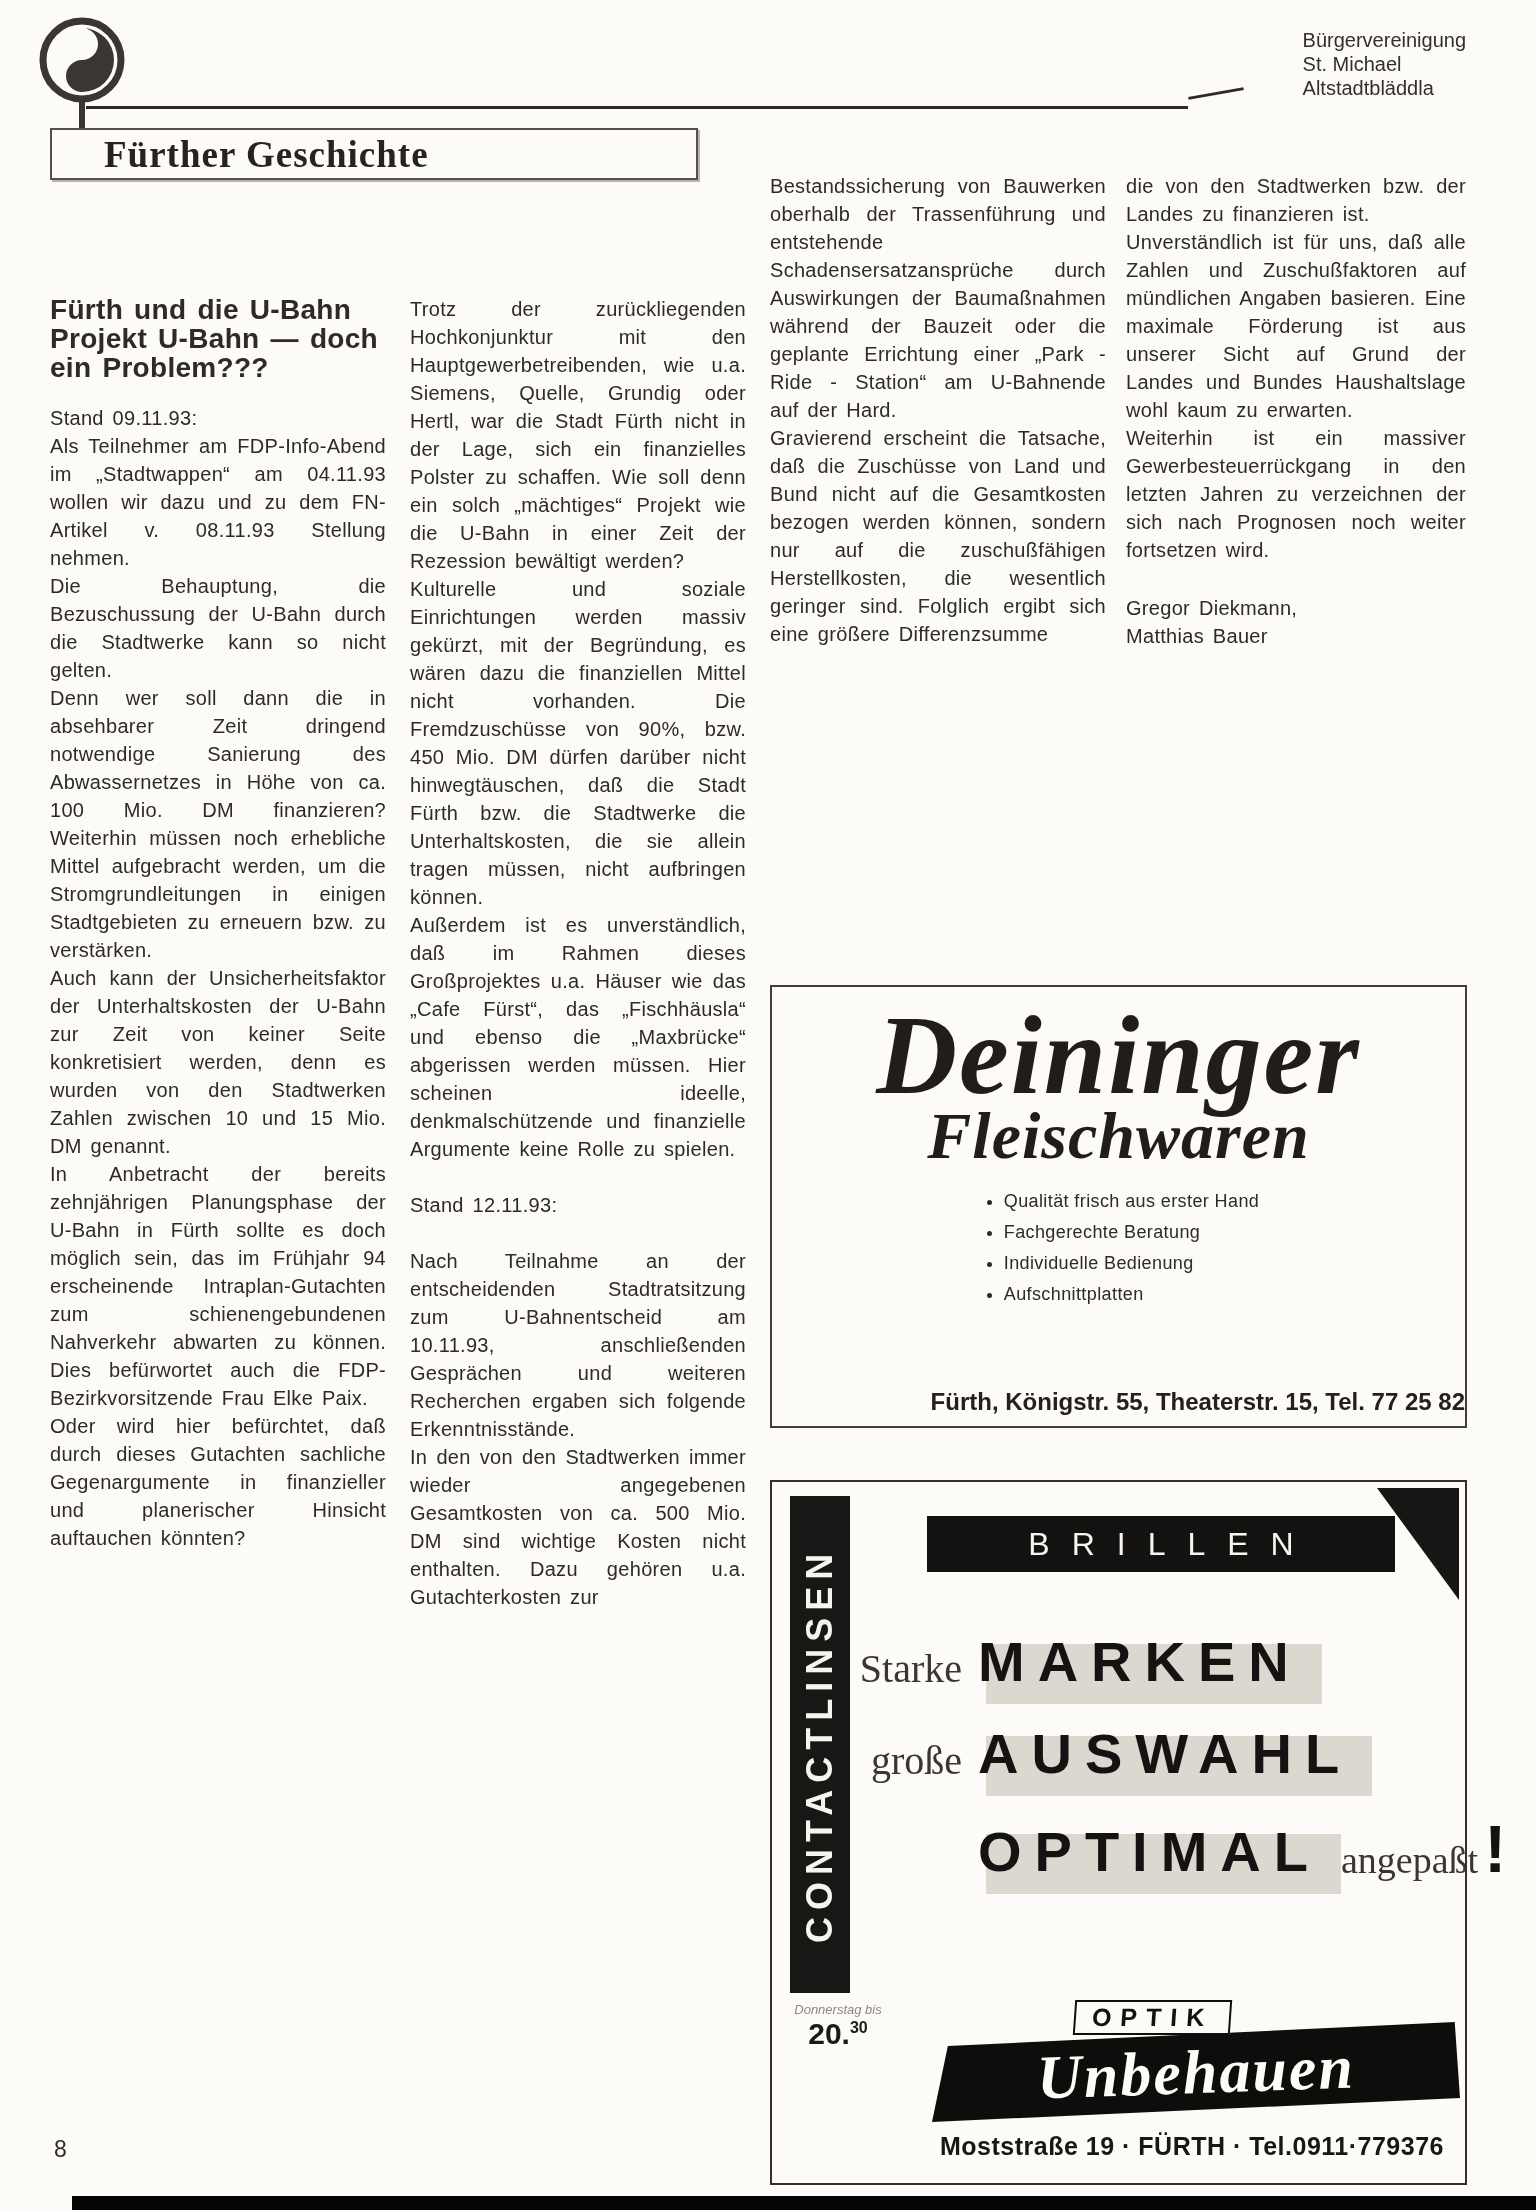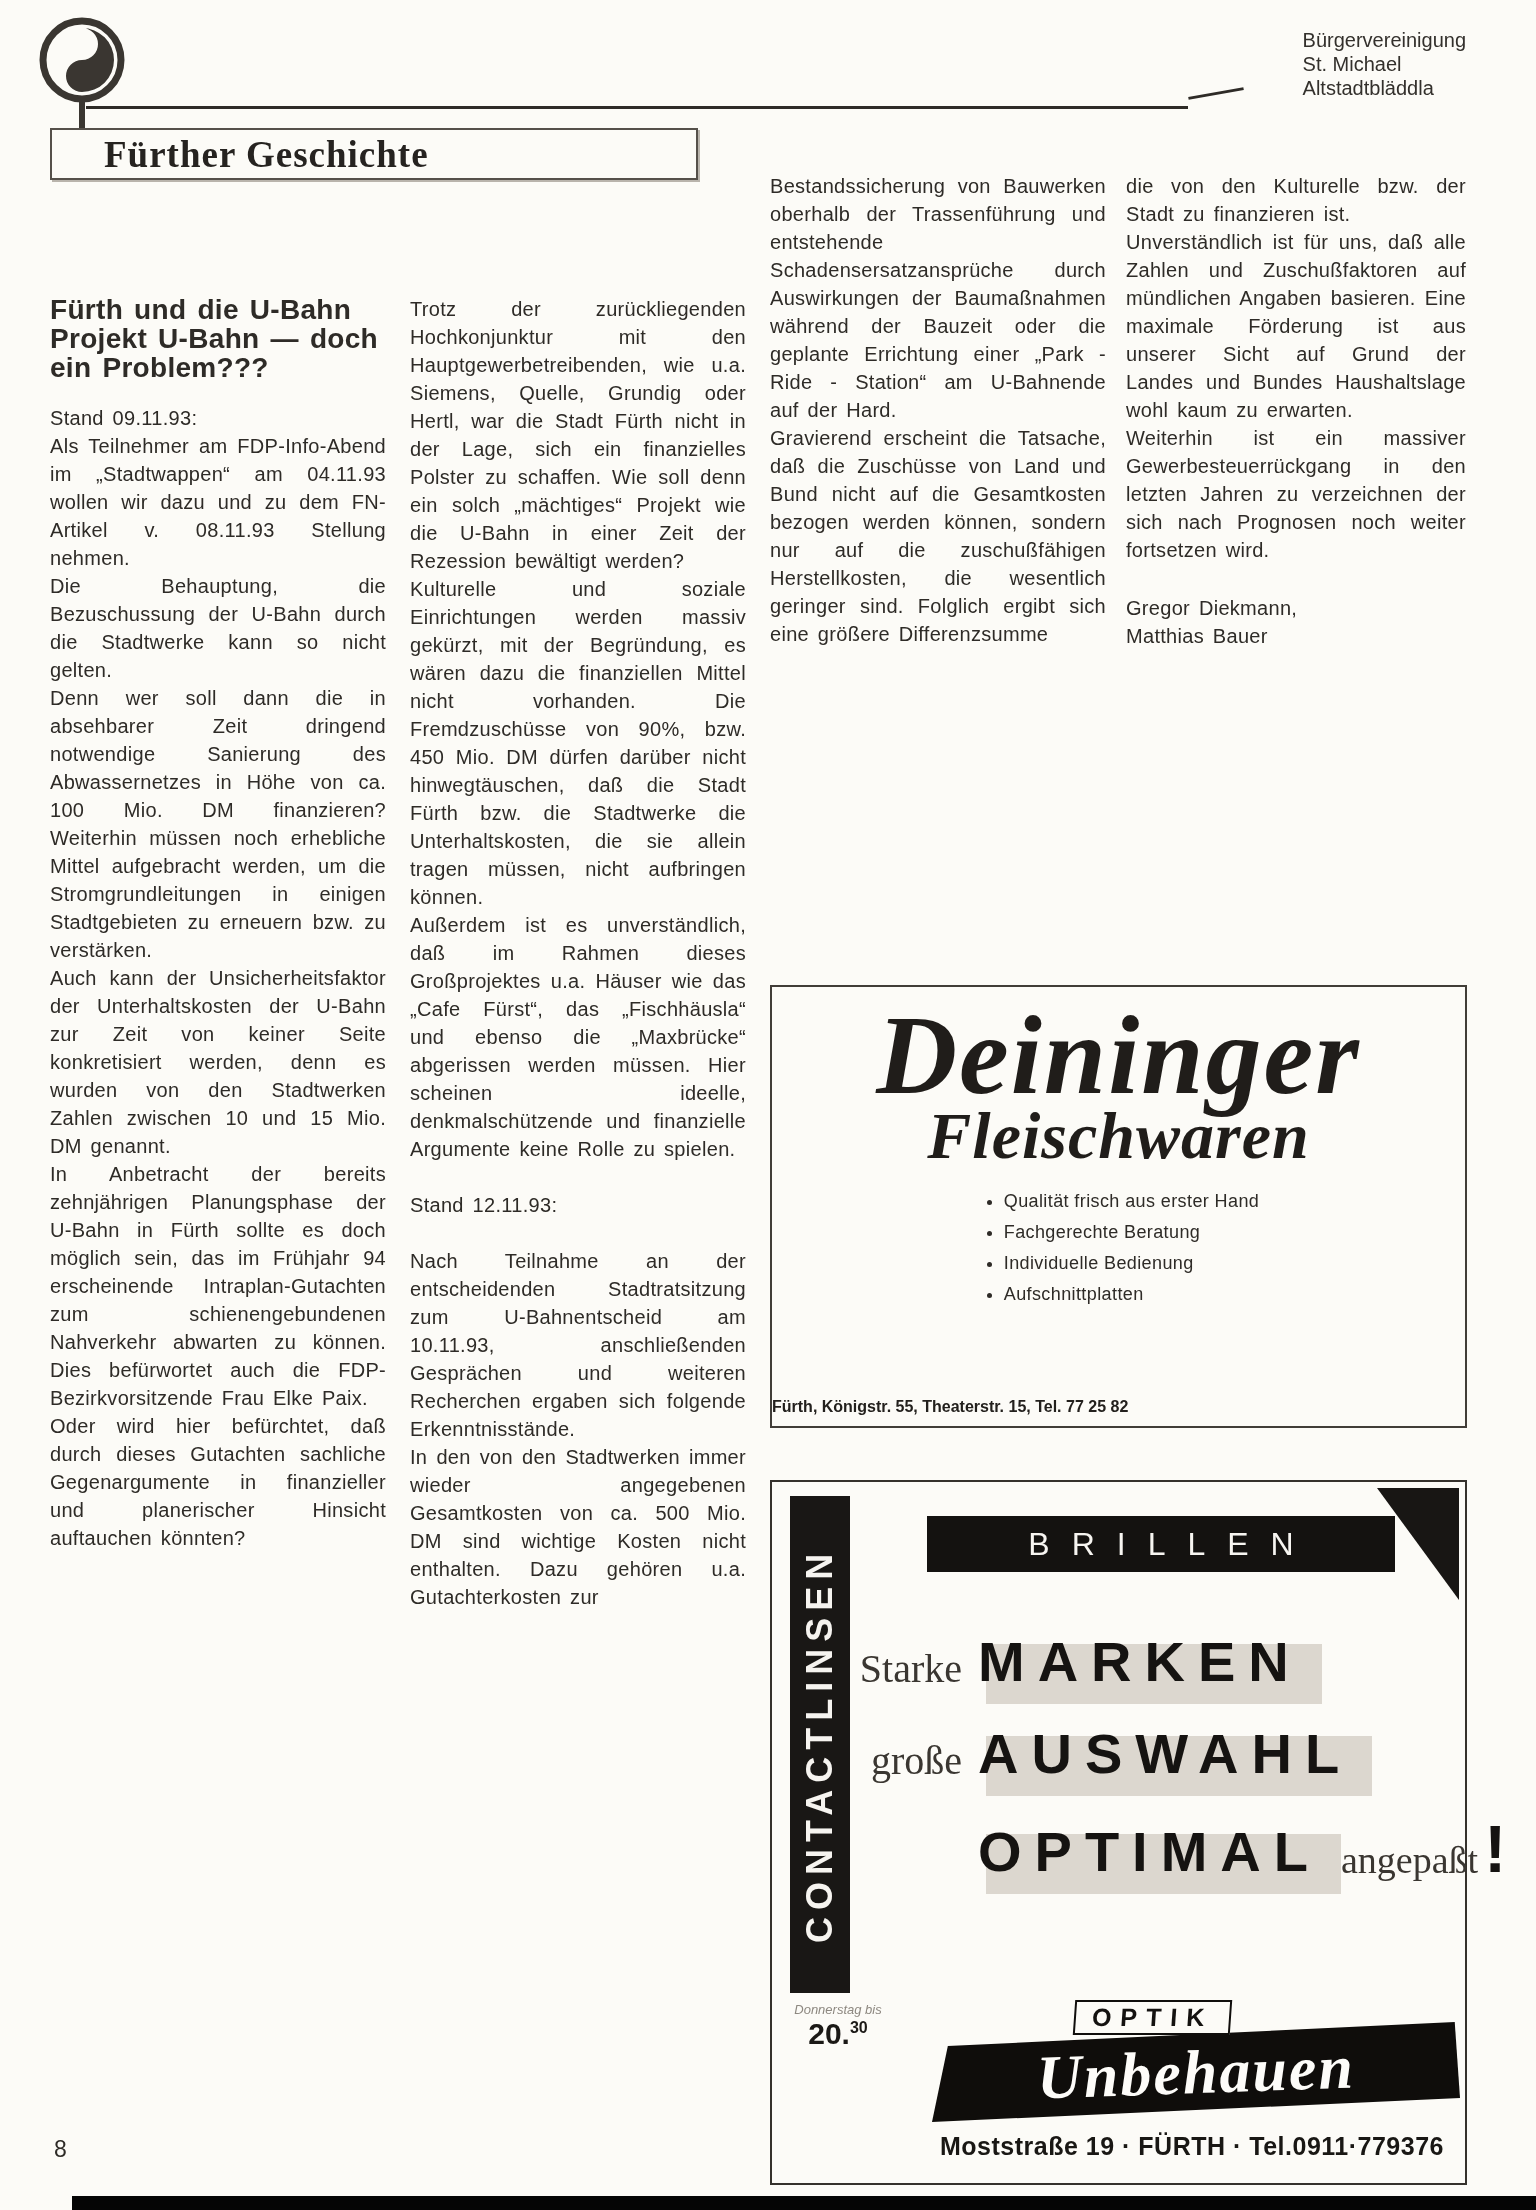--- a/index.html
+++ b/index.html
@@ -55,22 +55,22 @@
   .dn-name1 {
     font-family:"Liberation Serif", serif; font-style:italic; font-weight:bold;
     font-size:112px; line-height:1; text-align:center; color:#201d1a; letter-spacing:2px; margin-top:4px;
   }
   .dn-name2 {
     font-family:"Liberation Serif", serif; font-style:italic; font-weight:bold;
     font-size:66px; line-height:1; text-align:center; color:#201d1a; margin-top:-8px; letter-spacing:1px;
   }
   .dn-bullets { width:fit-content; margin:22px auto 0; padding:0 0 0 26px; list-style:disc; }
   .dn-bullets p, .dn-bullets li { font-size:18px; margin:10px 0; color:#2e2b27; letter-spacing:0.4px; }
-  .dn-address { position:absolute; left:0; bottom:10px; width:100%; text-align:left;
-    font-weight:bold; font-size:16px; color:#23201d; }
+  .dn-address { position:absolute; left:0; bottom:10px; width:100%; text-align:right;
+    font-weight:bold; font-size:24px; color:#23201d; }
 
   
   .ad-optik {
     position:absolute; left:770px; top:1480px; width:697px; height:705px;
     border:2px solid #35312c;
   }
   .vbar {
     position:absolute; left:18px; top:14px; width:60px; height:497px; background:#191715;
     color:#f6f4f0; writing-mode:vertical-rl; transform:rotate(180deg);
     display:flex; align-items:center; justify-content:center;
@@ -184,21 +184,21 @@
 
 <div class="col" id="col3">
   <div>
       <p>Bestandssicherung von Bauwerken oberhalb der Trassenführung und entstehende Schadensersatzansprüche durch Auswirkungen der Baumaßnahmen während der Bauzeit oder die geplante Errichtung einer „Park - Ride - Station“ am U-Bahnende auf der Hard.</p>
       <p>Gravierend erscheint die Tatsache, daß die Zuschüsse von Land und Bund nicht auf die Gesamtkosten bezogen werden können, sondern nur auf die zuschußfähigen Herstellkosten, die wesentlich geringer sind. Folglich ergibt sich eine größere Differenzsumme</p>
     </div>
 </div>
 
 <div class="col" id="col4">
   <div>
-      <p>die von den Kulturelle bzw. der Stadt zu finanzieren ist.</p>
+      <p>die von den Stadtwerken bzw. der Landes zu finanzieren ist.</p>
       <p>Unverständlich ist für uns, daß alle Zahlen und Zuschußfaktoren auf mündlichen Angaben basieren. Eine maximale Förderung ist aus unserer Sicht auf Grund der Landes und Bundes Haushaltslage wohl kaum zu erwarten.</p>
       <p>Weiterhin ist ein massiver Gewerbesteuerrückgang in den letzten Jahren zu verzeichnen der sich nach Prognosen noch weiter fortsetzen wird.</p>
     </div>
   <div class="signature">
       <p>Gregor Diekmann,</p>
       <p>Matthias Bauer</p>
     </div>
 </div>
 
 <div class="ad-deininger">

